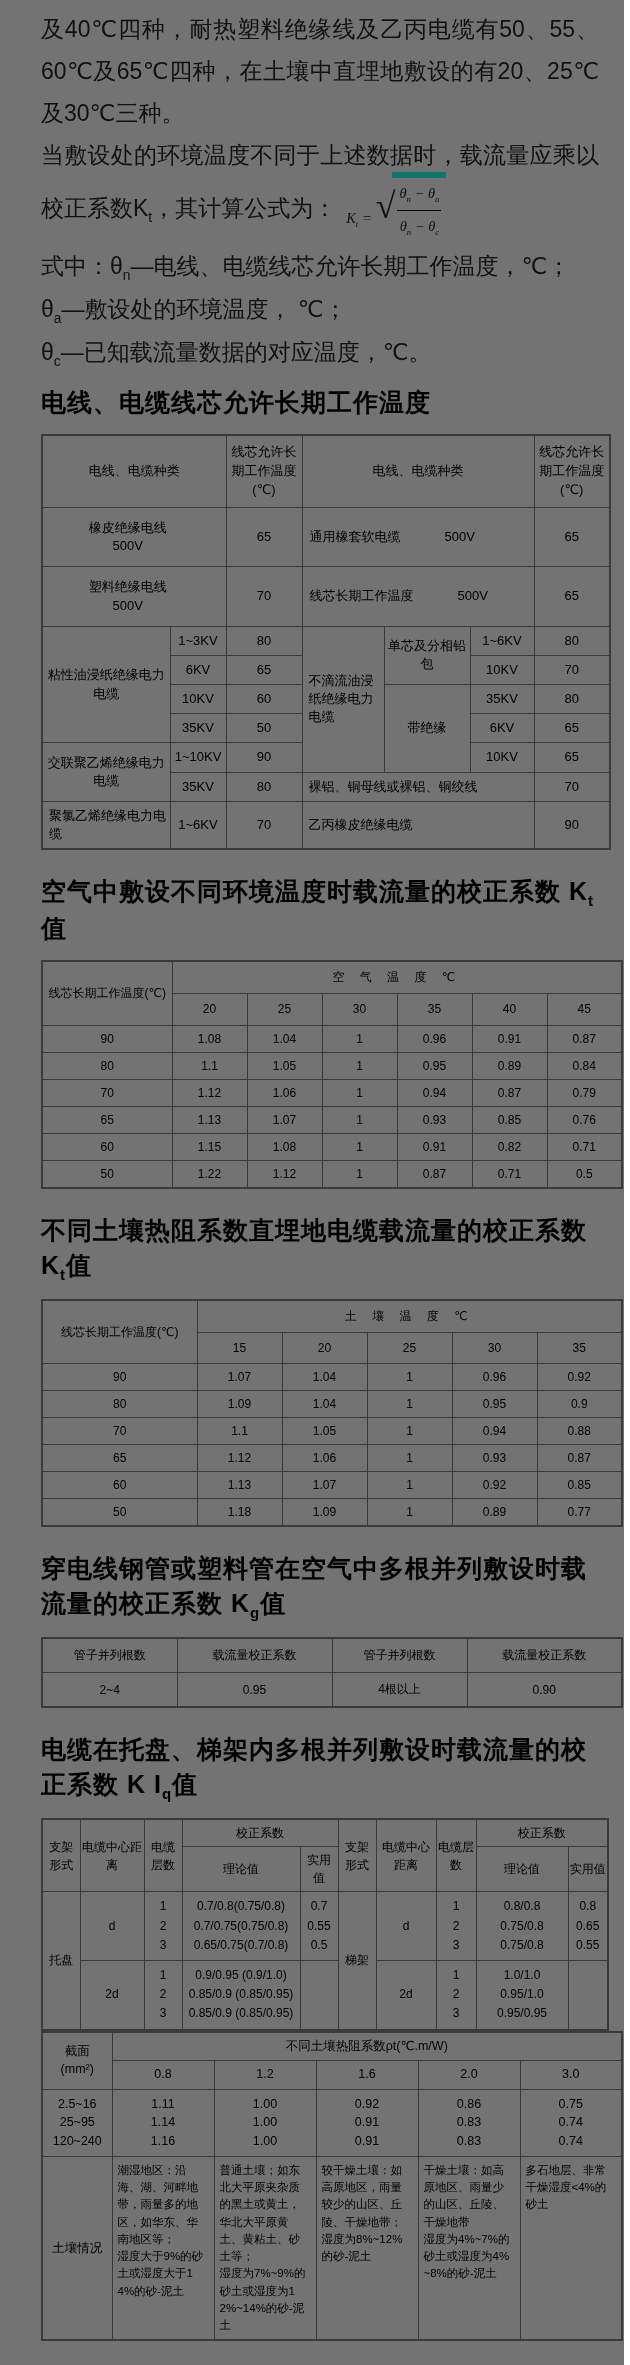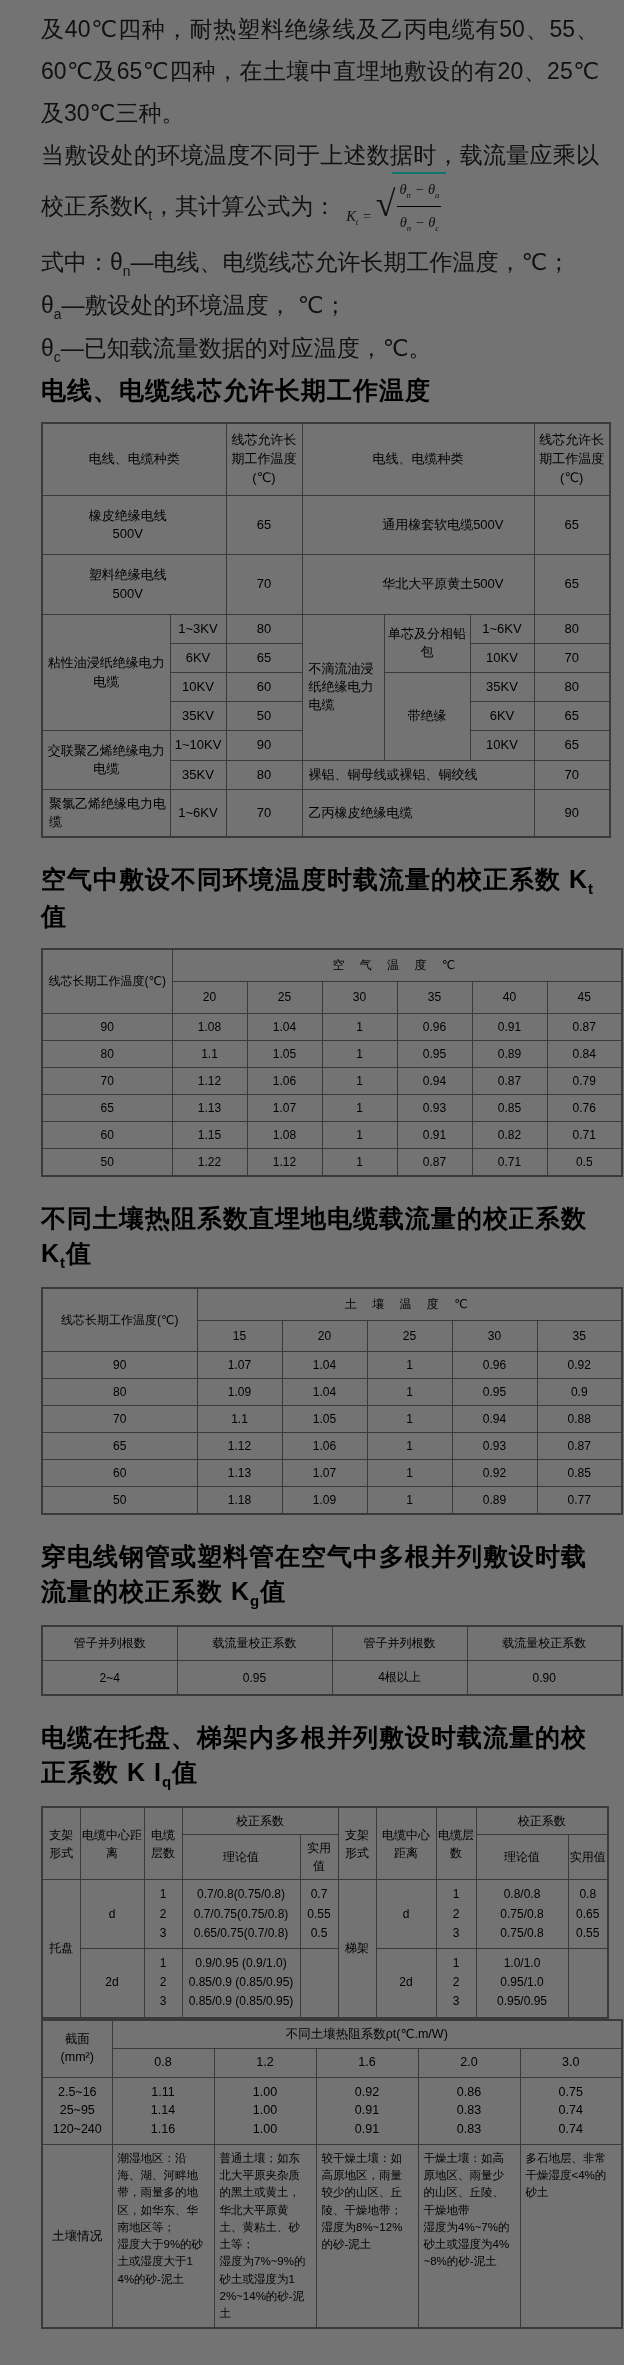--- a/index.html
+++ b/index.html
@@ -4,40 +4,40 @@
 <style>
   html,body{margin:0;padding:0;background:#ffffff;}
   .page{
     width:624px;height:2365px;box-sizing:border-box;overflow:hidden;
     background:#737373;color:#000;padding:8px 25px 0 41px;
     font-family:"Liberation Sans","DejaVu Sans",sans-serif;
   }
   p.txt{font-size:23px;line-height:1.83;margin:0;text-align:justify;color:#111;}
   sub{font-size:0.6em;}
   h2.section{font-size:25px;font-weight:bold;margin:24px 0 14px 0;letter-spacing:1px;line-height:1.4;color:#000;}
-  h2.first{margin-top:4px;}
+  h2.first{margin-top:12px;}
   
   .formula{display:inline-flex;align-items:center;font-family:"Liberation Serif","DejaVu Serif",serif;
     font-style:italic;font-size:14.5px;margin-left:10px;vertical-align:middle;position:relative;top:-4px;}
   .f-lhs{margin-right:4px;margin-top:24px;}
   .f-rad{font-size:36px;font-style:normal;line-height:0.9;margin-right:-3px;font-weight:400;}
-  .f-body{display:inline-flex;flex-direction:column;border-top:2px solid #0f766e;padding:2px 5px 0 5px;text-align:center;}
+  .f-body{display:inline-flex;flex-direction:column;border-top:6px solid #0f766e;padding:2px 5px 0 5px;text-align:center;}
   .f-num{border-bottom:1.5px solid #000;padding:0 2px 2px 2px;}
   .f-den{padding-top:2px;}
   
   table{border-collapse:collapse;width:100%;table-layout:fixed;color:#000;}
   th,td{border:1px solid #3a3a3a;text-align:center;vertical-align:middle;font-weight:normal;word-break:break-all;}
   table{border:2px solid #3a3a3a;}
   .ml{white-space:pre-line;}
   
   .t1{font-size:13px;}
   .t1 th{padding:7px 2px;line-height:1.45;}
   .t1 td{padding:5px 2px;line-height:1.4;}
   .t1 .nv{display:flex;justify-content:space-between;align-items:center;padding:6px 18px 6px 5px;flex-direction:column;}
-  .t1 .nv2{display:flex;justify-content:flex-end;align-items:center;padding:6px 28px 6px 5px;}
+  .t1 .nv2{display:flex;justify-content:flex-start;align-items:center;padding:6px 28px 6px 5px;gap:44px;}
   .t1 .lft{text-align:left;padding-left:6px;}
   
   .t2,.t3{font-size:12px;}
   .t2 th,.t3 th{padding:7px 2px;line-height:1.4;}
   .t2 td,.t3 td{padding:6px 2px;}
   .grp{letter-spacing:6px;margin-left:8px;}
   
   .t4{font-size:12px;}
   .t4 th,.t4 td{padding:8px 2px;}
   
@@ -109,21 +109,21 @@
     <tr>
       <td colspan="2">
             <div class="nv">
               <span>塑料绝缘电线</span>
               <span>500V</span>
             </div>
           </td>
       <td>70</td>
       <td colspan="3">
             <div class="nv2">
-              <span>华北大平原黄土</span>
+              <span>线芯长期工作温度</span>
               <span>500V</span>
             </div>
           </td>
       <td>65</td>
     </tr>
     <tr>
       <td rowspan="4">粘性油浸纸绝缘电力电缆</td>
       <td>1~3KV</td>
       <td>80</td>
       <td rowspan="5" class="lft">不滴流油浸纸绝缘电力电缆</td>

